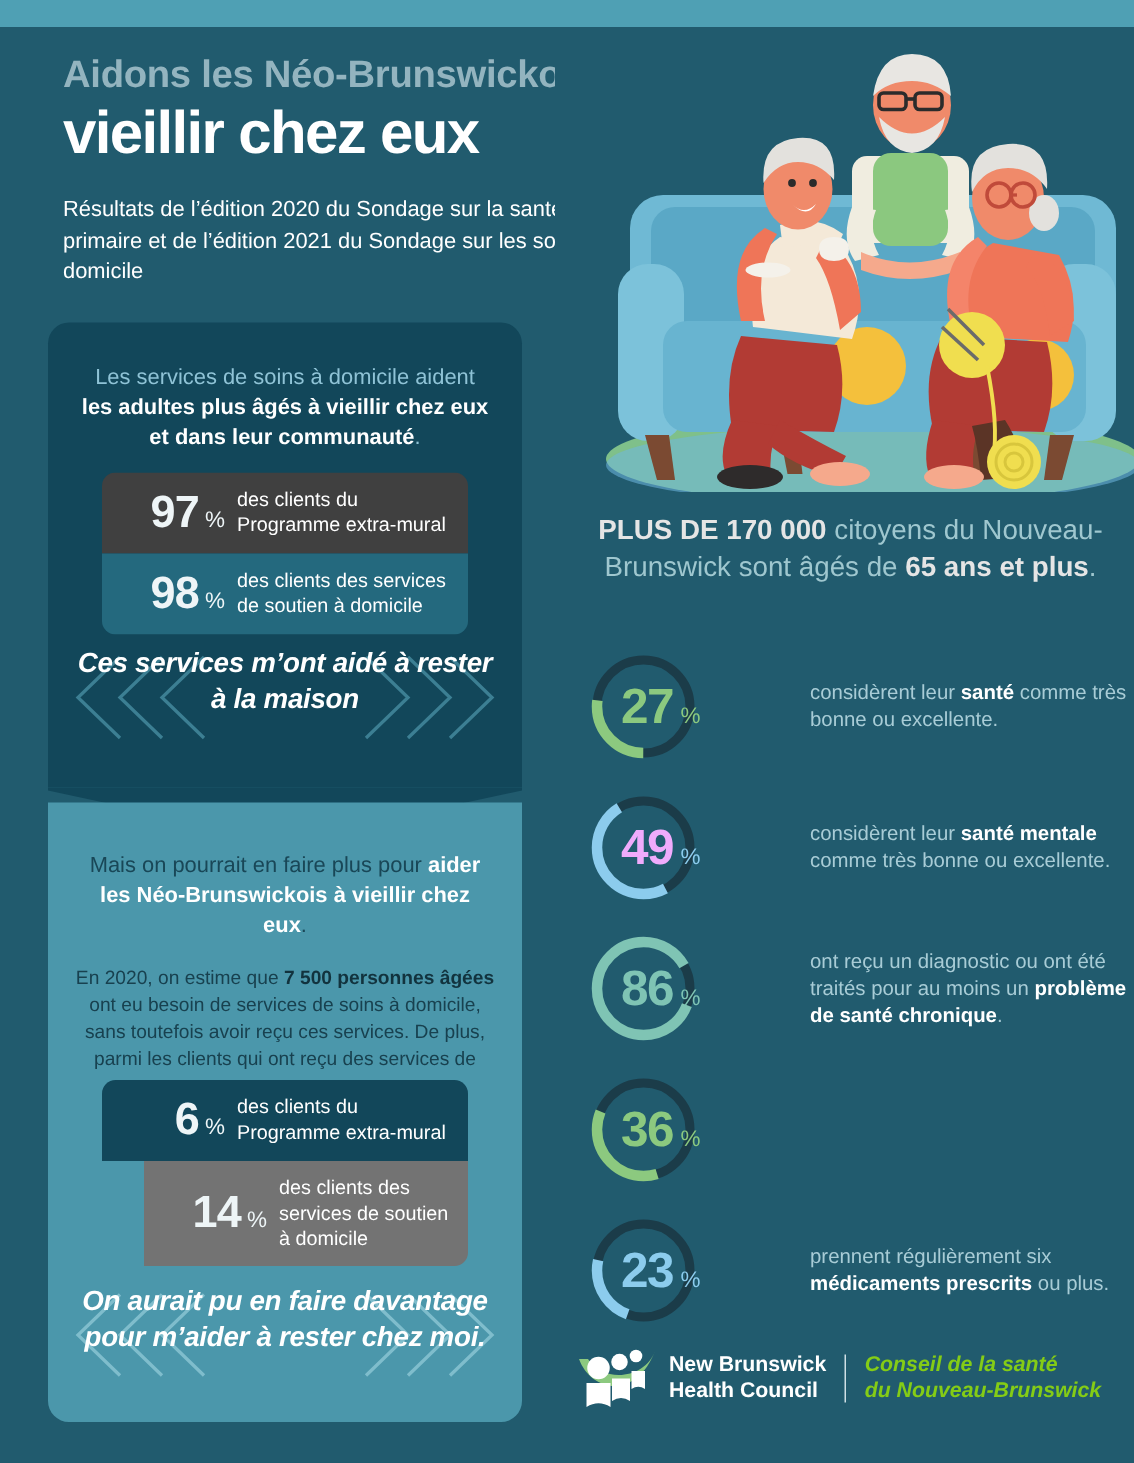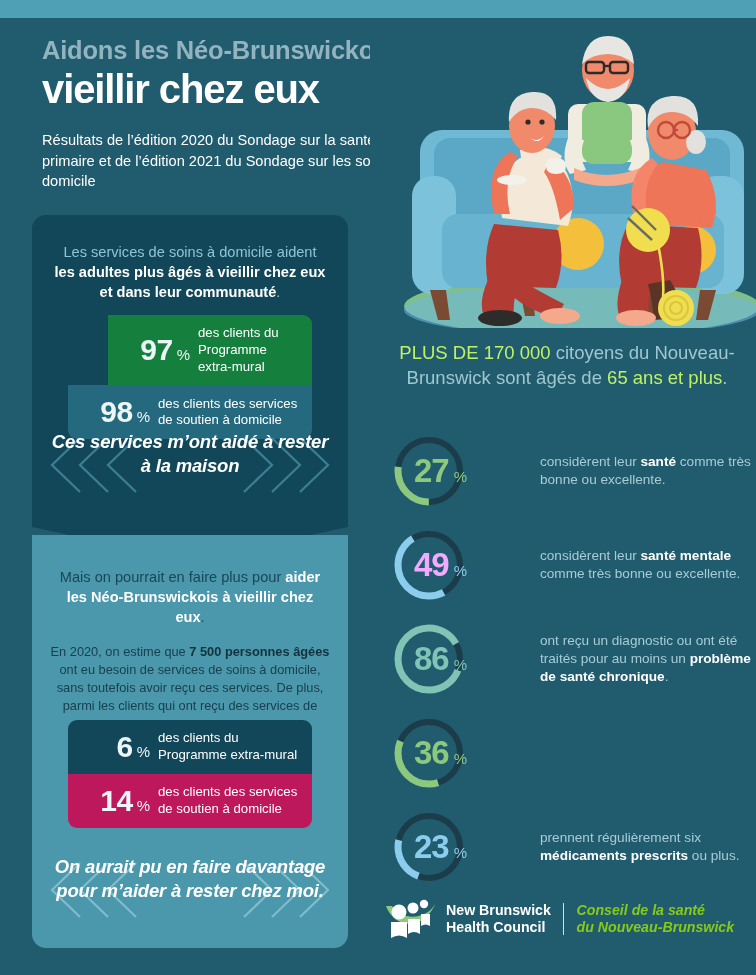--- a/index.html
+++ b/index.html
@@ -95,25 +95,25 @@
   .statrow .num {
     font-size: 30px; font-weight: 800; color: #eef5f7; letter-spacing: -0.5px;
   }
   .statrow .pct {
     font-size: 15px; font-weight: 400; color: #eef5f7; margin-left: 4px;
   }
   .statrow .lbl {
     font-size: 13.2px; line-height: 1.27; color: #ffffff; font-weight: 500;
   }
   
-  .up-a { background: #15803d; margin-left: 40px; }
+  .up-a { background: #404040; }
   .up-b { background: #24697e; }
   
   .lo-a { background: #12475a; }
-  .lo-b { background: #be185d; }
+  .lo-b { background: #737373; margin-left: 28px; }
 
   
   .quote {
     position: absolute; left: 18px; width: 280px;
     text-align: center; font-style: italic; font-weight: 600;
     color: #ffffff; font-size: 18.5px; line-height: 1.28;
     letter-spacing: -0.2px;
   }
   .quote.q1 { top: 215px; }
   .quote.q2 { top: 640px; }
@@ -139,21 +139,21 @@
 
   
   .right-col {
     position: absolute; left: 378px; top: 332px; width: 378px;
   }
   .big-line {
     position: absolute; left: 14px; top: 8px; width: 350px;
     text-align: center; font-size: 18.5px; line-height: 1.36;
     color: #9fc7cf; font-weight: 400;
   }
-  .big-line b { color: #bef264; font-weight: 400; }
+  .big-line b { color: #e5e5e5; font-weight: 700; }
 
   .stats-list { position: absolute; left: 0; top: 92px; width: 378px; }
   .stat-item {
     position: relative; display: flex; align-items: center;
     height: 94px; padding-left: 14px; gap: 36px;
   }
   .ring-wrap {
     position: relative; width: 74px; height: 74px; flex: 0 0 74px;
   }
   .ring-wrap svg { position: absolute; left: 0; top: 0; }

